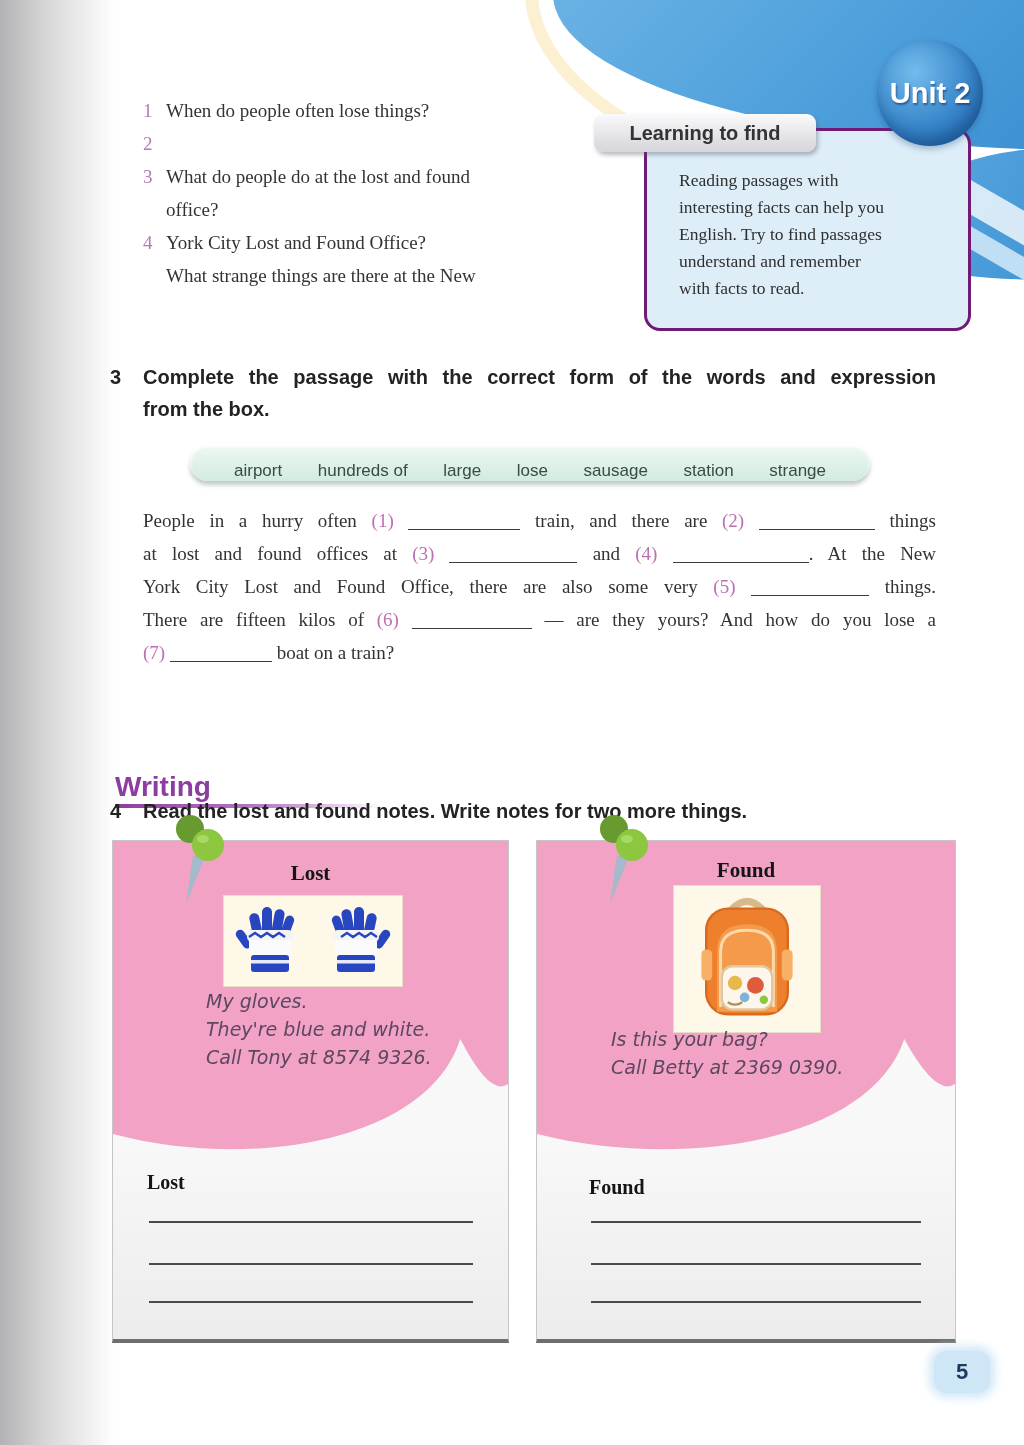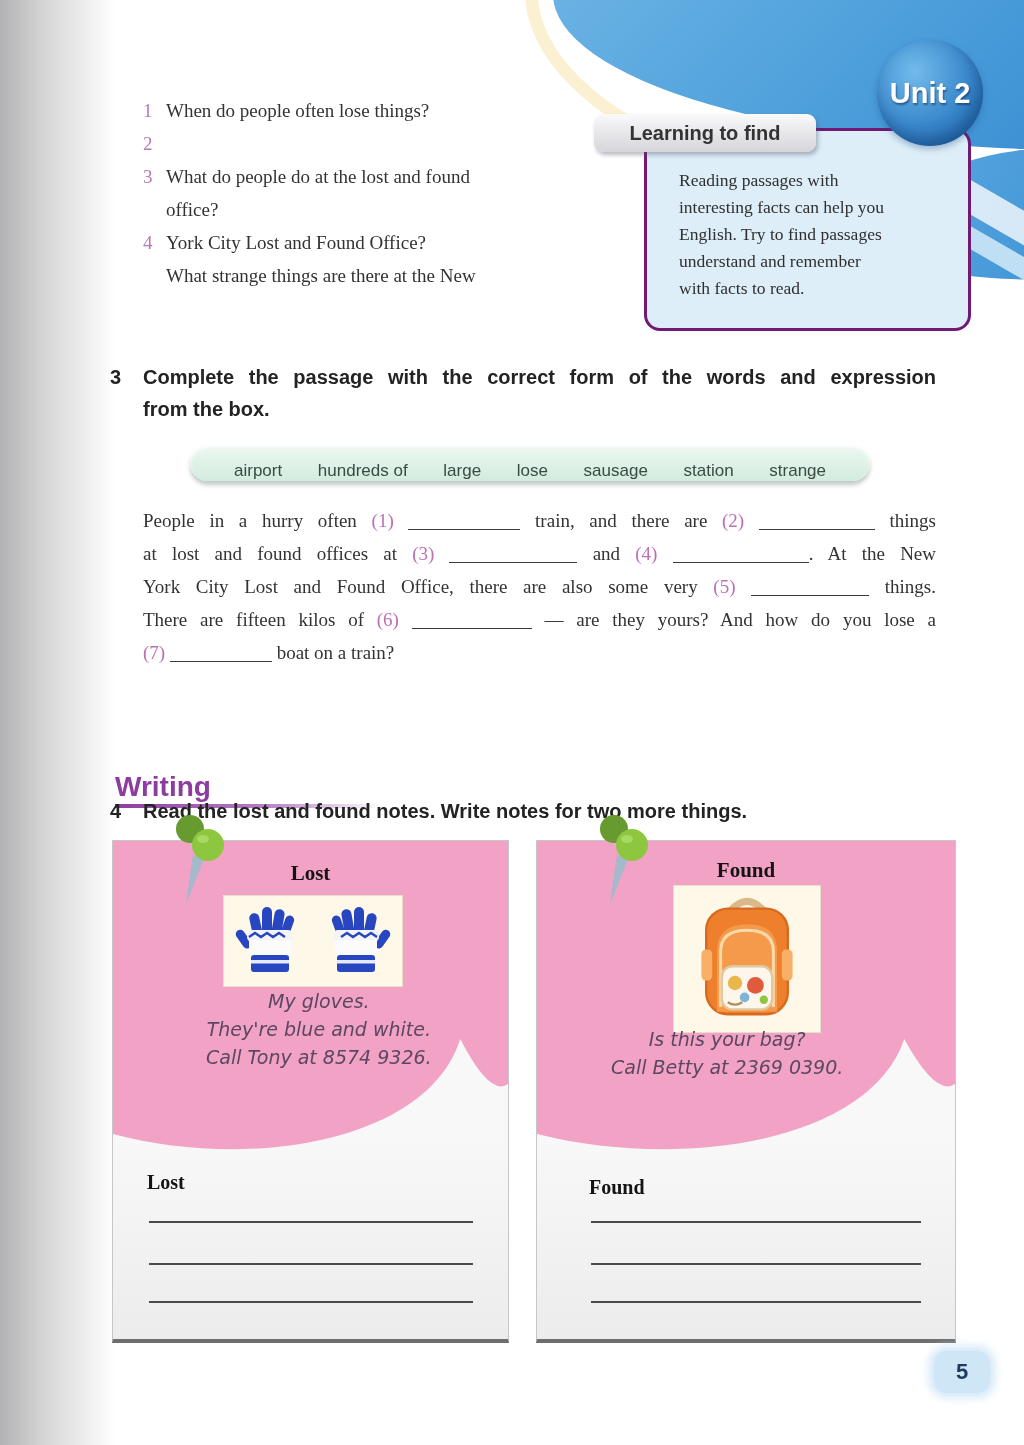--- a/index.html
+++ b/index.html
@@ -73,21 +73,21 @@
   .card{position:absolute;top:840px;height:503px;z-index:6;box-sizing:border-box;
         background:linear-gradient(180deg,#f8f8f8 60%,#ececec 100%);
         border:1px solid #c6c6c6;border-bottom:4px solid #6e6e6e;}
   .card-lost{left:112px;width:397px;}
   .card-found{left:536px;width:420px;}
   .pink-wave{position:absolute;left:0;top:0;width:100%;height:330px;}
   .card-title{position:absolute;left:0;width:100%;text-align:center;font-weight:bold;font-size:21px;color:#141414;}
   .img-frame{position:absolute;background:#fdf8e8;border:1px solid #e7dfc8;box-sizing:border-box;
              display:flex;align-items:center;justify-content:center;}
   .note-text{position:absolute;font-family:"DejaVu Sans",sans-serif;font-style:italic;
-             font-size:19px;line-height:28px;color:#5c4760;text-align:center;}
+             font-size:19px;line-height:28px;color:#5c4760;}
   .pin{position:absolute;left:50px;top:-30px;width:70px;height:100px;z-index:8;}
   .write-label{position:absolute;font-weight:bold;font-size:20px;color:#141414;}
   .write-line{position:absolute;height:2px;background:#4a4a4a;}
   
   .page-num{position:absolute;left:934px;top:1351px;width:56px;height:42px;border-radius:13px;z-index:6;
             background:#cfe6f7;box-shadow:0 0 8px 5px rgba(207,230,247,.9);
             display:flex;align-items:center;justify-content:center;
             font-family:"Liberation Sans",sans-serif;font-size:22px;font-weight:bold;color:#1e3a5f;}
 </style>
 </head>

